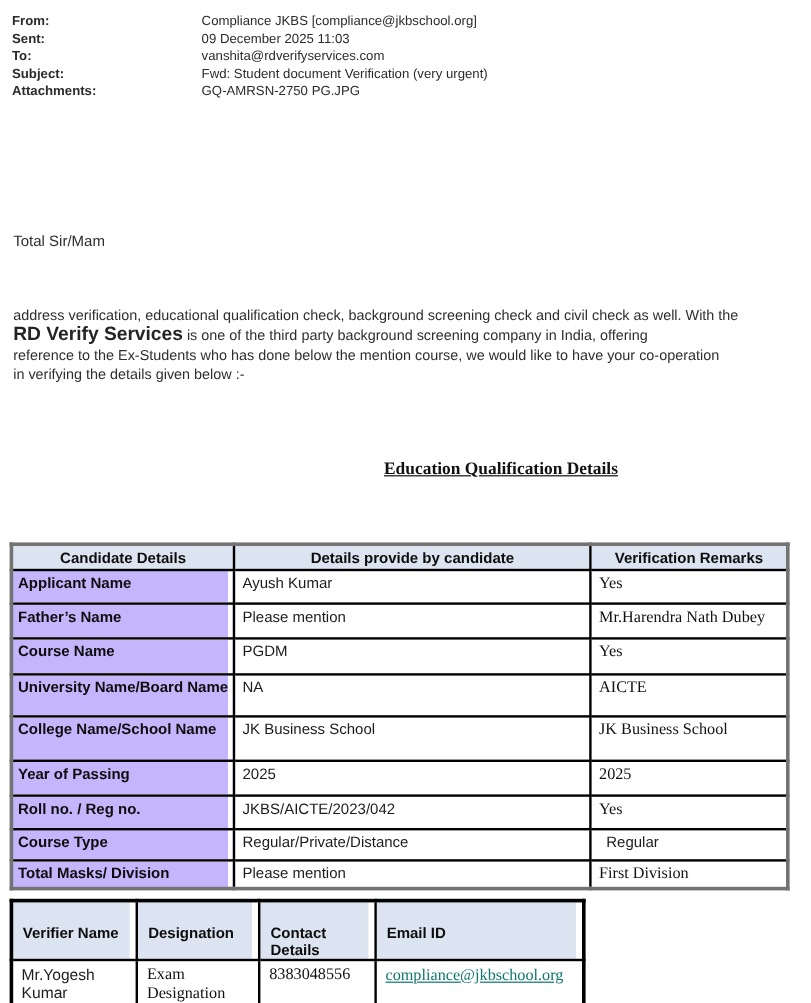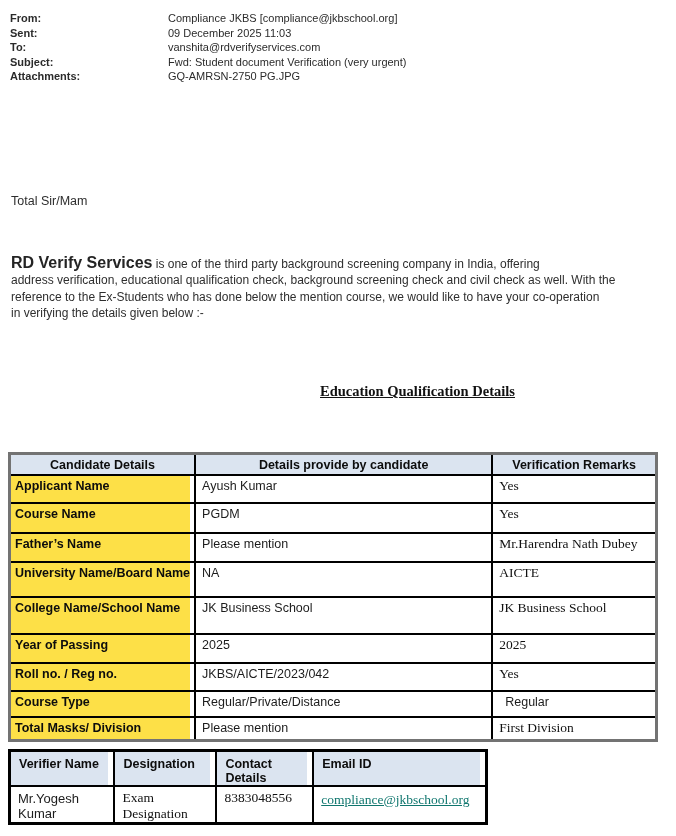--- a/index.html
+++ b/index.html
@@ -31,34 +31,34 @@
   .qual-table{position:absolute;top:452px;left:8px;width:650px;border:3px solid #737373;}
   .qual-table td,.qual-table th{border:2px solid #000;vertical-align:top;overflow:hidden;}
   .qual-table th{
     background:#dbe4f0;height:17px;vertical-align:middle;
     font-size:12.5px;font-weight:bold;color:#0d0d0d;text-align:center;padding:1px 2px;
   }
   .col-label{width:183px;}
   .col-candidate{width:293px;}
   .col-remark{width:162px;}
   td.label-cell{
-    background:#fde047;font-weight:bold;font-size:12.5px;color:#0d0d0d;
+    background:#c4b5fd;font-weight:bold;font-size:12.5px;color:#0d0d0d;
     padding:3px 4px 0 4px;box-shadow:inset -4px 0 0 #ffffff;
   }
   td.cand-cell{font-size:12.5px;color:#1c1c1c;padding:3px 6px 0 6px;}
   td.remark-cell{
     font-family:"Liberation Serif", serif;font-size:13.5px;color:#111;
     padding:2px 6px 0 6px;
   }
   td.remark-cell.sans{font-family:"Liberation Sans", sans-serif;font-size:12.5px;padding-left:12px;padding-top:3px;color:#1c1c1c;}
   .verifier-table{position:absolute;top:749px;left:8px;width:480px;border:3px solid #000;}
   .verifier-table td,.verifier-table th{border:2px solid #000;vertical-align:top;overflow:hidden;}
   .verifier-table th{
     background:#dbe4f0;font-size:12.5px;font-weight:bold;color:#0d0d0d;
-    text-align:left;padding:5px 2px 0 8px;box-shadow:inset -5px 0 0 #ffffff;
+    text-align:left;padding:19px 2px 0 8px;box-shadow:inset -5px 0 0 #ffffff;
   }
   .v-col1{width:103px;}.v-col2{width:100px;}.v-col3{width:95px;}.v-col4{width:170px;}
   td.v-name{font-size:13px;color:#1c1c1c;padding:4px 2px 0 7px;}
   td.v-serif{font-family:"Liberation Serif", serif;font-size:13.5px;color:#111;padding:3px 2px 0 7px;}
   td.v-email a{color:#0f766e;text-decoration:underline;font-family:"Liberation Serif", serif;font-size:13.5px;}
   td.v-email{padding:3px 2px 0 7px;}
 </style>
 </head>
 <body>
 
@@ -83,22 +83,22 @@
     </div>
     <div class="eh-row">
       <span class="eh-label">Attachments:</span>
       <span class="eh-value">GQ-AMRSN-2750 PG.JPG</span>
     </div>
   </div>
 
   <div class="salutation">Total Sir/Mam</div>
 
   <div class="intro">
+    <div>address verification, educational qualification check, background screening check and civil check as well. With the</div>
     <div><span class="lead">RD Verify Services</span><span> is one of the  third party background screening company in India, offering</span></div>
-    <div>address verification, educational qualification check, background screening check and civil check as well. With the</div>
     <div>reference to the Ex-Students who has done below the mention course, we would like to have your co-operation</div>
     <div>in verifying the details given below :-</div>
   </div>
 
   <div class="heading">Education Qualification Details</div>
 
   <table class="qual-table">
     <colgroup>
         <col class="col-label">
         <col class="col-candidate">
@@ -108,29 +108,29 @@
         <tr>
       <th>Candidate Details</th>
       <th>Details provide by candidate</th>
       <th>Verification Remarks</th>
     </tr>
     <tr style="height:28px;">
       <td class="label-cell">Applicant Name</td>
       <td class="cand-cell">Ayush Kumar</td>
       <td class="remark-cell">Yes</td>
     </tr>
+    <tr style="height:29px;">
+      <td class="label-cell">Father’s  Name</td>
+      <td class="cand-cell">Please mention</td>
+      <td class="remark-cell">Mr.Harendra Nath Dubey</td>
+    </tr>
     <tr style="height:30px;">
       <td class="label-cell">Course Name</td>
       <td class="cand-cell">PGDM</td>
       <td class="remark-cell">Yes</td>
-    </tr>
-    <tr style="height:29px;">
-      <td class="label-cell">Father’s  Name</td>
-      <td class="cand-cell">Please mention</td>
-      <td class="remark-cell">Mr.Harendra Nath Dubey</td>
     </tr>
     <tr style="height:35px;">
       <td class="label-cell">University Name/Board Name</td>
       <td class="cand-cell">NA</td>
       <td class="remark-cell">AICTE</td>
     </tr>
     <tr style="height:37px;">
       <td class="label-cell">College Name/School Name</td>
       <td class="cand-cell">JK Business School</td>
       <td class="remark-cell">JK Business School</td>

